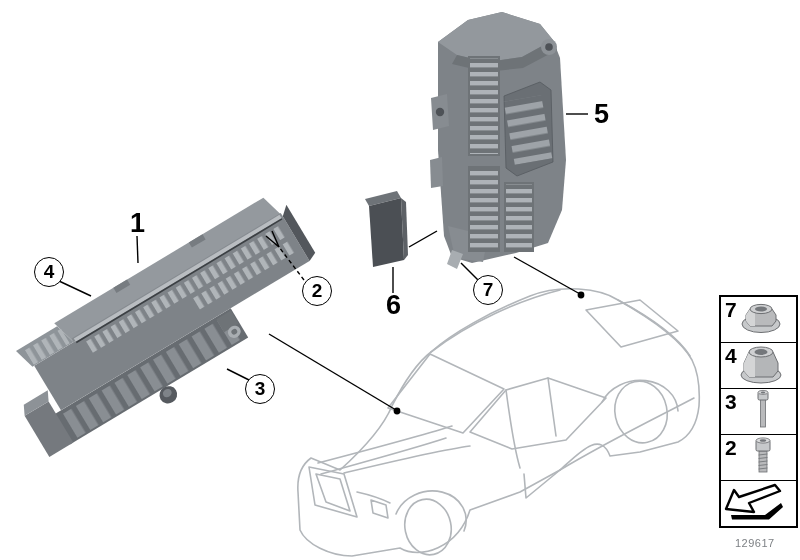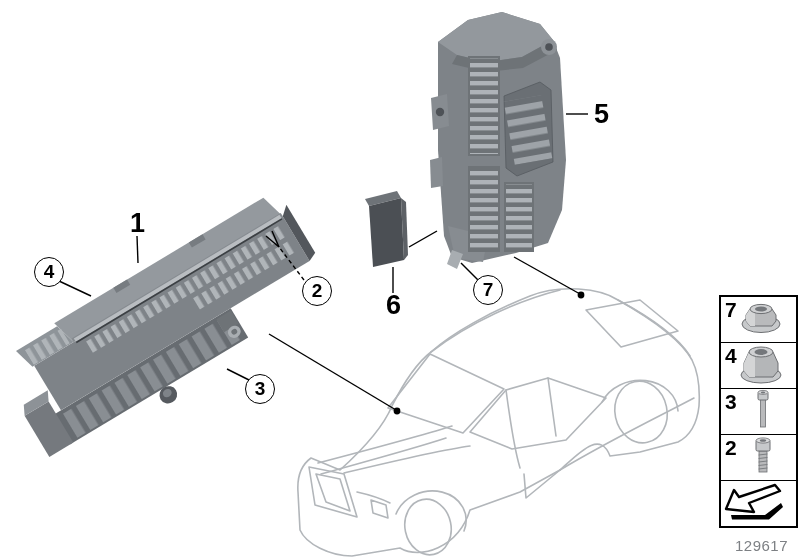--- a/index.html
+++ b/index.html
@@ -24,21 +24,21 @@
   }
   .legendrow{
     position:relative;height:45px;border-bottom:1.6px solid #000;
     display:flex;align-items:center;justify-content:center;cursor:pointer;
   }
   .legendrow:last-child{border-bottom:none;}
   .legendrow .num{
     position:absolute;left:4px;top:1px;font-weight:bold;font-size:21px;color:#000;
   }
   .docnum{
-    position:absolute;left:735px;top:537px;font-size:15px;color:#7d8084;
+    position:absolute;left:735px;top:537px;font-size:11px;color:#7d8084;
     letter-spacing:0.5px;
   }
 </style>
 </head>
 <body>
 
 <div class="stage">
 
   <svg width="800" height="560" viewBox="0 0 800 560">
     <defs>

